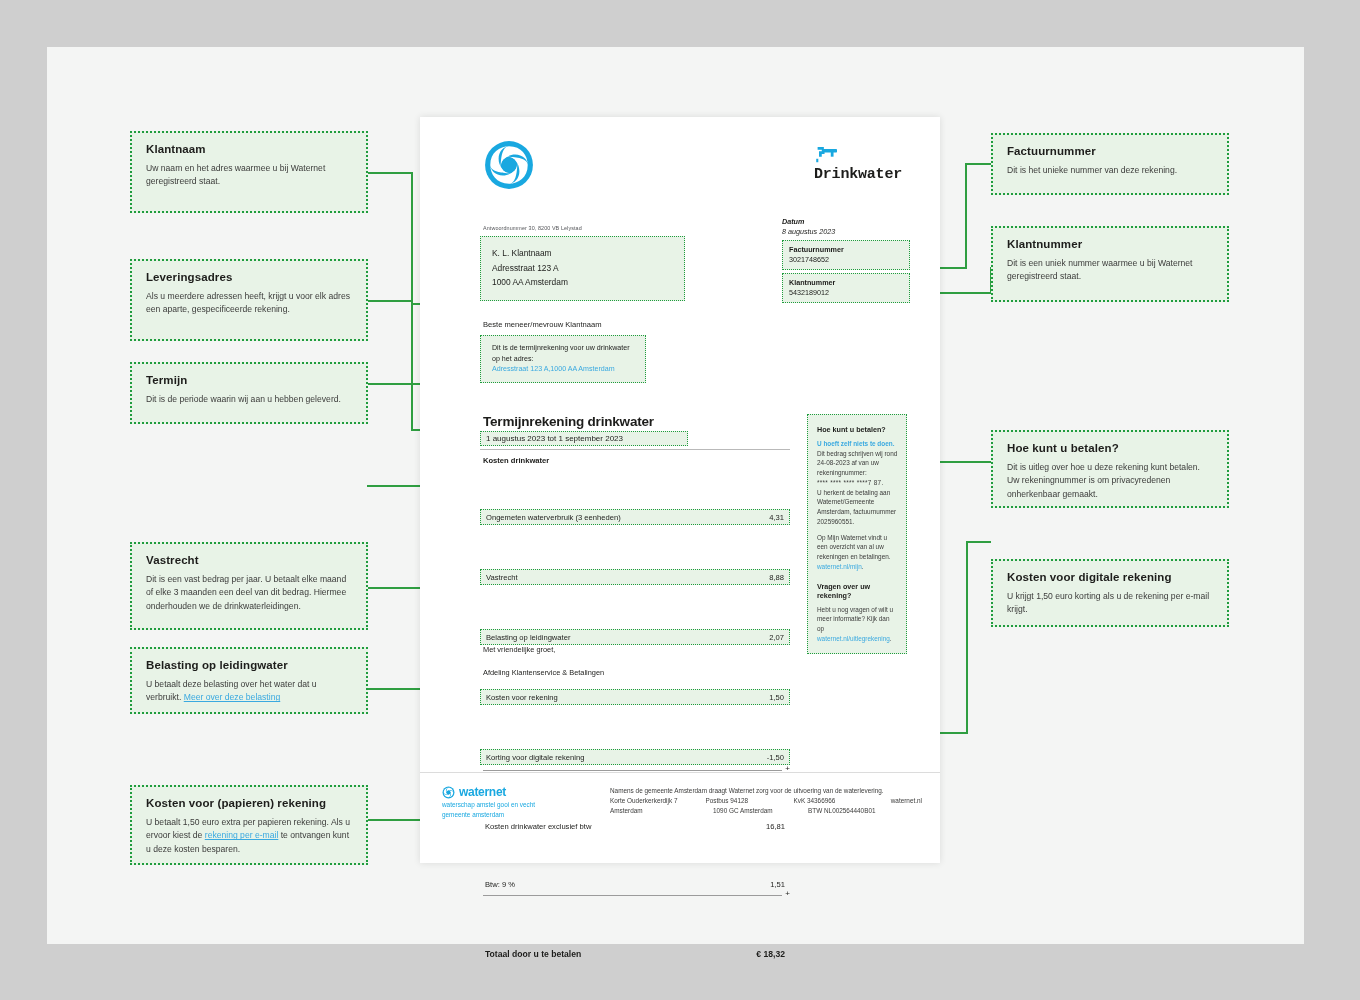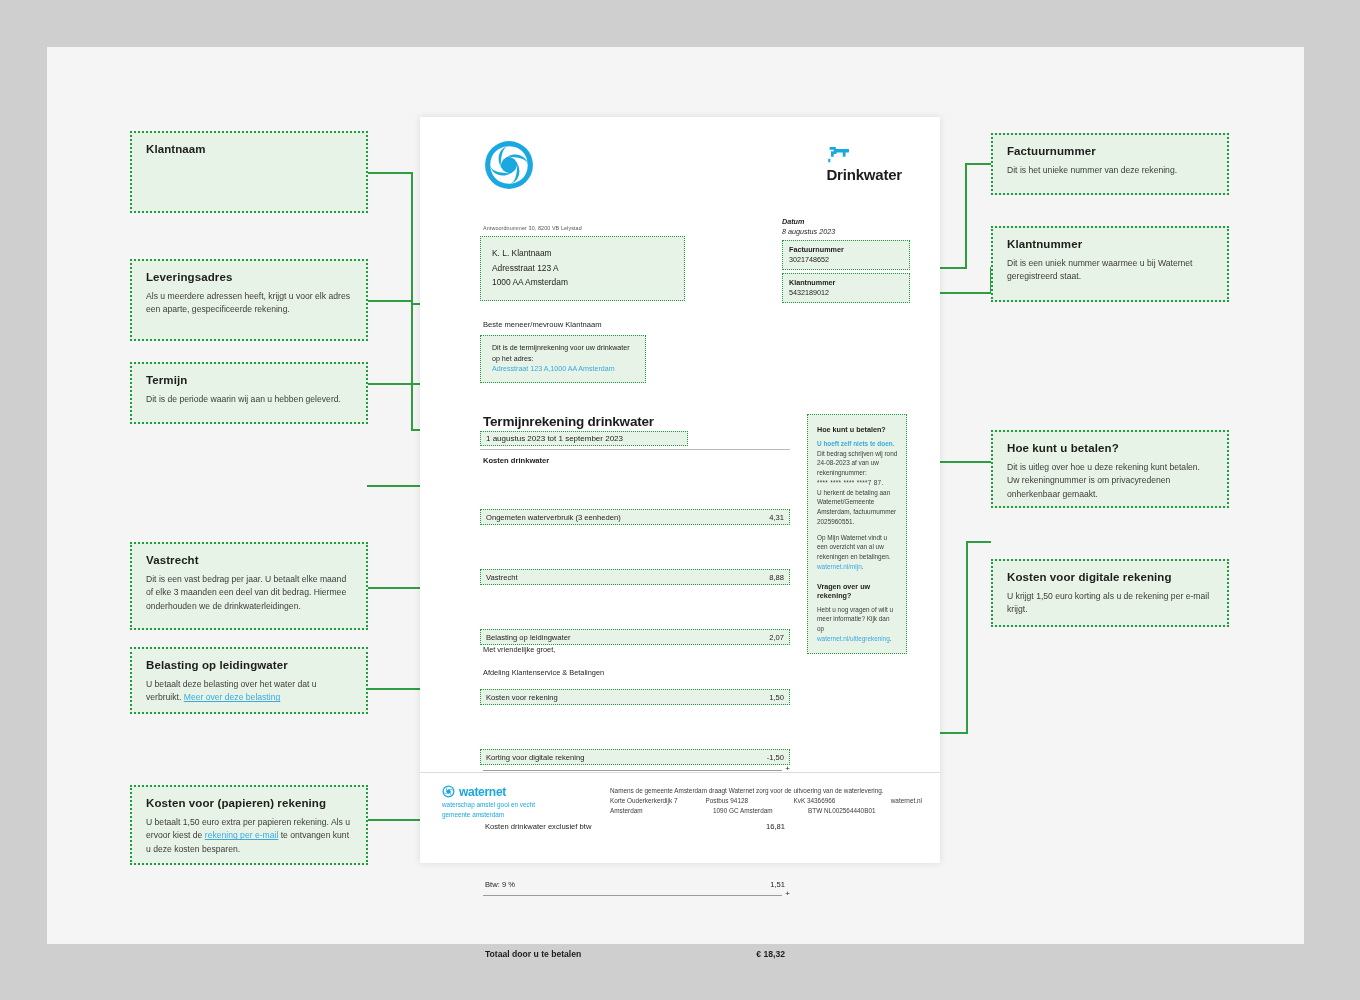--- a/index.html
+++ b/index.html
@@ -58,21 +58,21 @@
     background: #e8f3e7;
     border: 1.6px dotted #1f9c3d;
   }
 
   
   #brand-logo { position: absolute; left: 63px; top: 22px; width: 52px; height: 52px; }
 
   
   #drinkwater { position: absolute; right: 38px; top: 30px; text-align: left; }
   #drinkwater .dw-word {
-    font-size: 15px; font-weight: bold; color: #1d1d1b; letter-spacing: -.2px;
+    font-size: 15px; font-weight: bold; color: #1d1d1b; letter-spacing: -.2px; font-family: Liberation Mono, monospace;
   }
   #tap-icon { display:block; height: 18px; margin-bottom: 1px; }
 
   #antwoordnummer {
     position: absolute; left: 63px; top: 108px;
     font-size: 5.4px; color: #55565a; letter-spacing: .1px;
   }
 
   #address-box {
     position: absolute; left: 60px; top: 119px;
@@ -137,21 +137,21 @@
   #pay h3.sp { margin-top: 10px; }
   #pay p { font-size: 6.4px; line-height: 1.52; color: #3c3c3b; }
   #pay .accent { color: #3aa9e0; font-weight: bold; }
   #pay a { color: #3aa9e0; text-decoration: none; }
   #pay .mask { letter-spacing: .3px; }
 
   
   #foot-rule { position: absolute; left: 0; right: 0; top: 655px; height: 1px; background: #dcdcdc; }
   #footer { position: absolute; left: 0; right: 0; top: 668px; padding: 0 22px 0 22px; }
   #wnet { position: absolute; left: 22px; top: 0; width: 150px; }
-  #wnet .wn-row { display: flex; align-items: flex-start; gap: 4px; }
+  #wnet .wn-row { display: flex; align-items: flex-end; gap: 4px; }
   #wnet .wn-name { font-size: 12px; font-weight: bold; color: #19a8e0; letter-spacing: -.3px; }
   #wnet .wn-sub { font-size: 6.4px; color: #19a8e0; line-height: 1.45; margin-top: 1px; }
   #fcols { position: absolute; left: 190px; top: 2px; right: 18px; }
   #fcols .ftop { font-size: 6.4px; color: #3c3c3b; margin-bottom: 2px; }
   #fcols .frow { display: flex; font-size: 6.4px; color: #3c3c3b; line-height: 1.5; }
   #fcols .frow span { display: block; }
   #fcols .c1 { width: 103px; }
   #fcols .c2 { width: 95px; }
   #fcols .c3 { width: 105px; }
   #fcols .c4 { text-align: right; flex: 1; }
@@ -198,20 +198,21 @@
   <div class="wire h" style="left:918px; top:116px; width:26px;"></div>
 
   <div class="wire h" style="left:867px; top:245px; width:78px;"></div>
   <div class="wire v" style="left:943px; top:220px; height:26px;"></div>
   <div class="wire h" style="left:943px; top:220px; width:2px;"></div>
 
   <div class="wire h" style="left:871px; top:414px; width:74px;"></div>
 
   <div class="callout" style="left:83px; top:84px; width:238px; height:82px;">
     <div class="c-title">Klantnaam</div>
+    <div class="c-body">Uw naam en het adres waarmee u bij Waternet geregistreerd staat.</div>
   </div>
 
   <div class="callout" style="left:83px; top:315px; width:238px; height:62px;">
     <div class="c-title">Termijn</div>
     <div class="c-body">Dit is de periode waarin wij aan u hebben geleverd.</div>
   </div>
 
   <div class="callout" style="left:83px; top:212px; width:238px; height:82px;">
     <div class="c-title">Leveringsadres</div>
     <div class="c-body">Als u meerdere adressen heeft, krijgt u voor elk adres een aparte, gespecificeerde rekening.</div>

